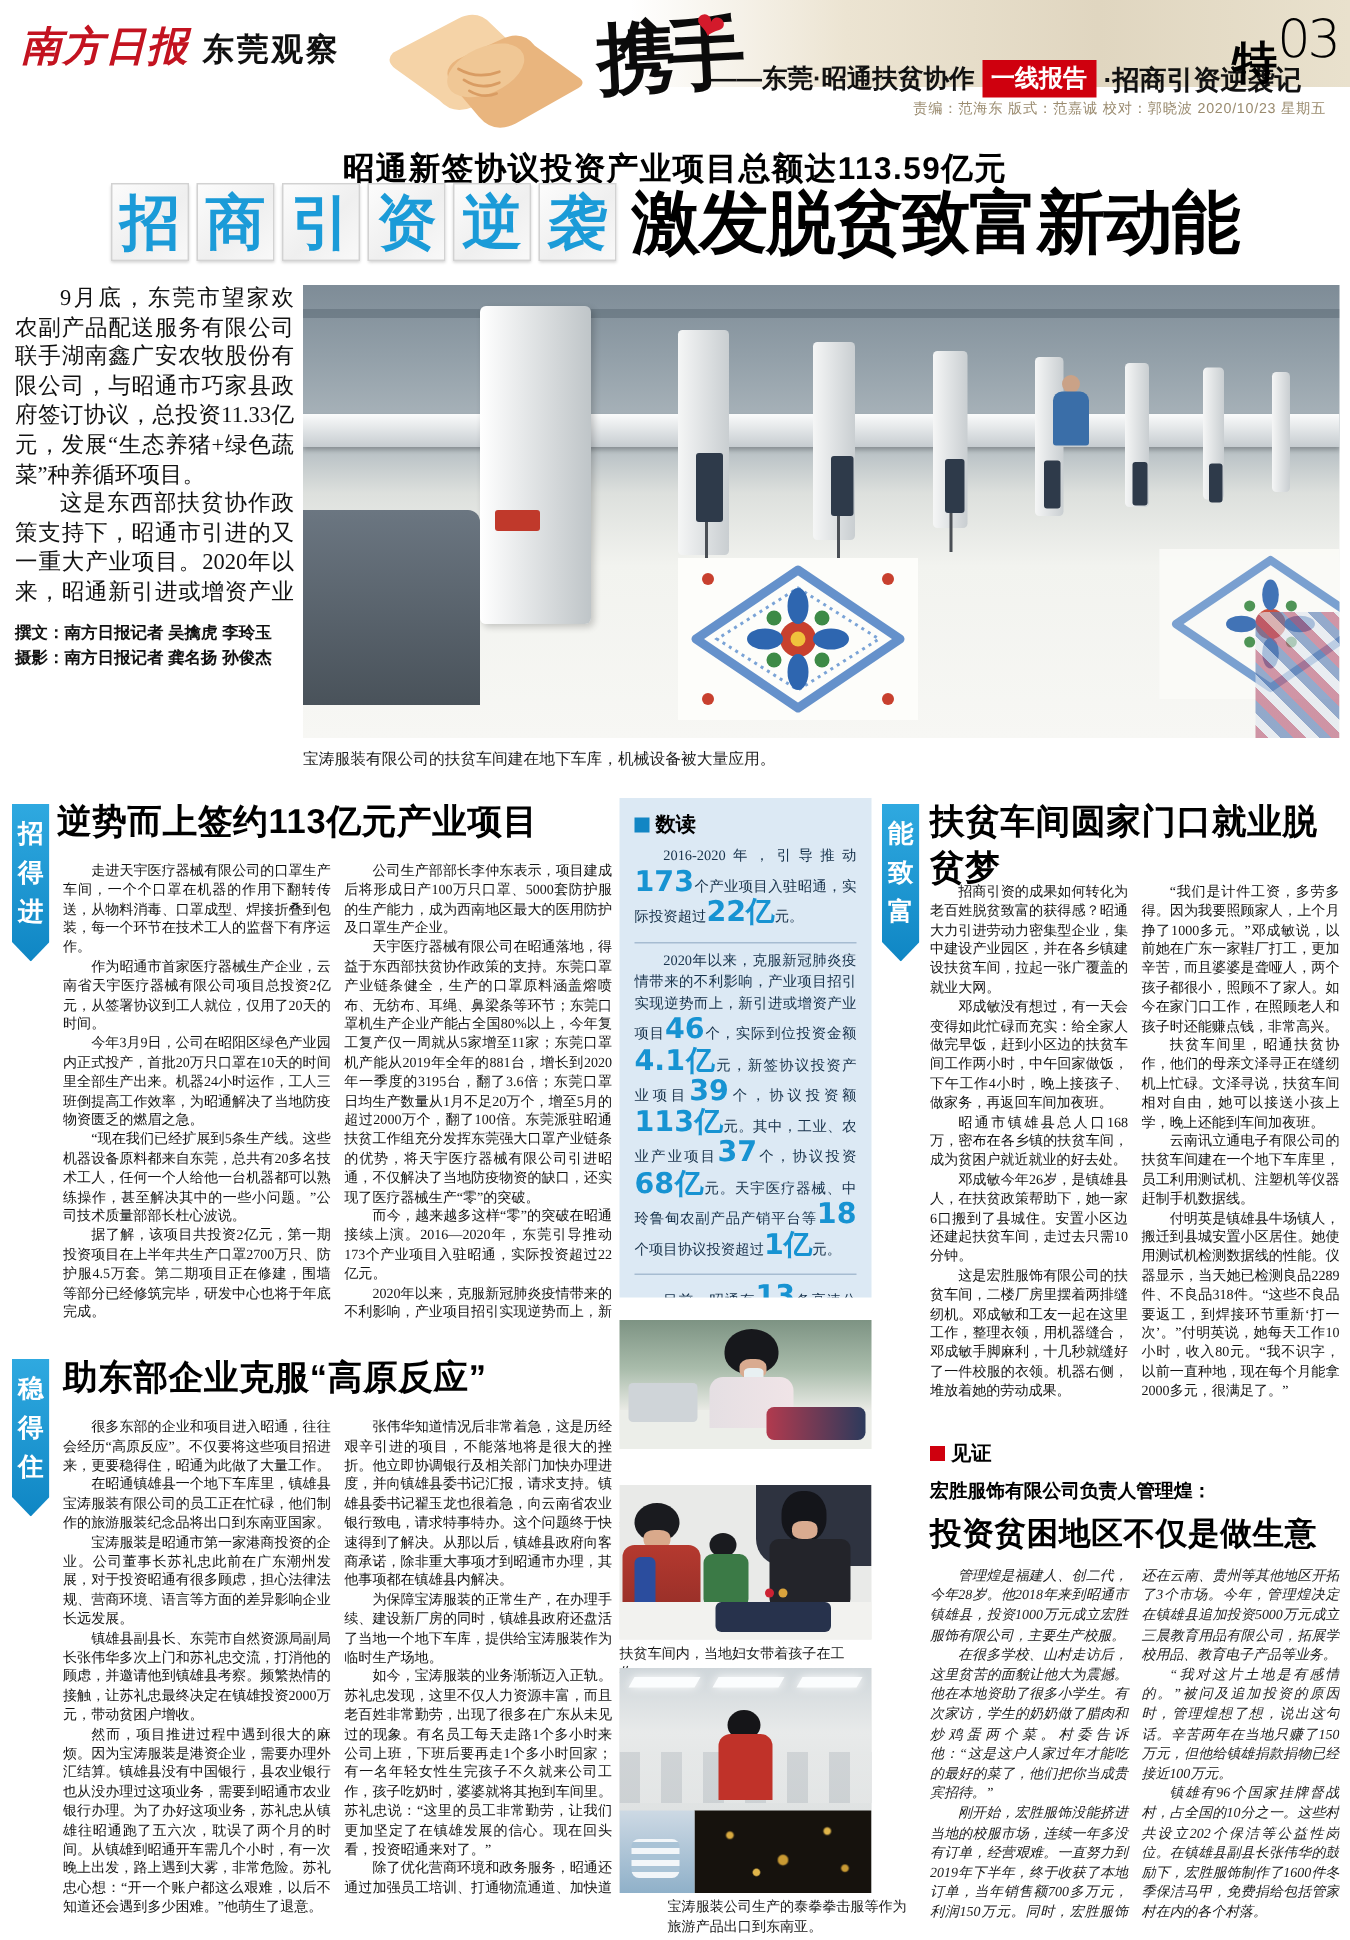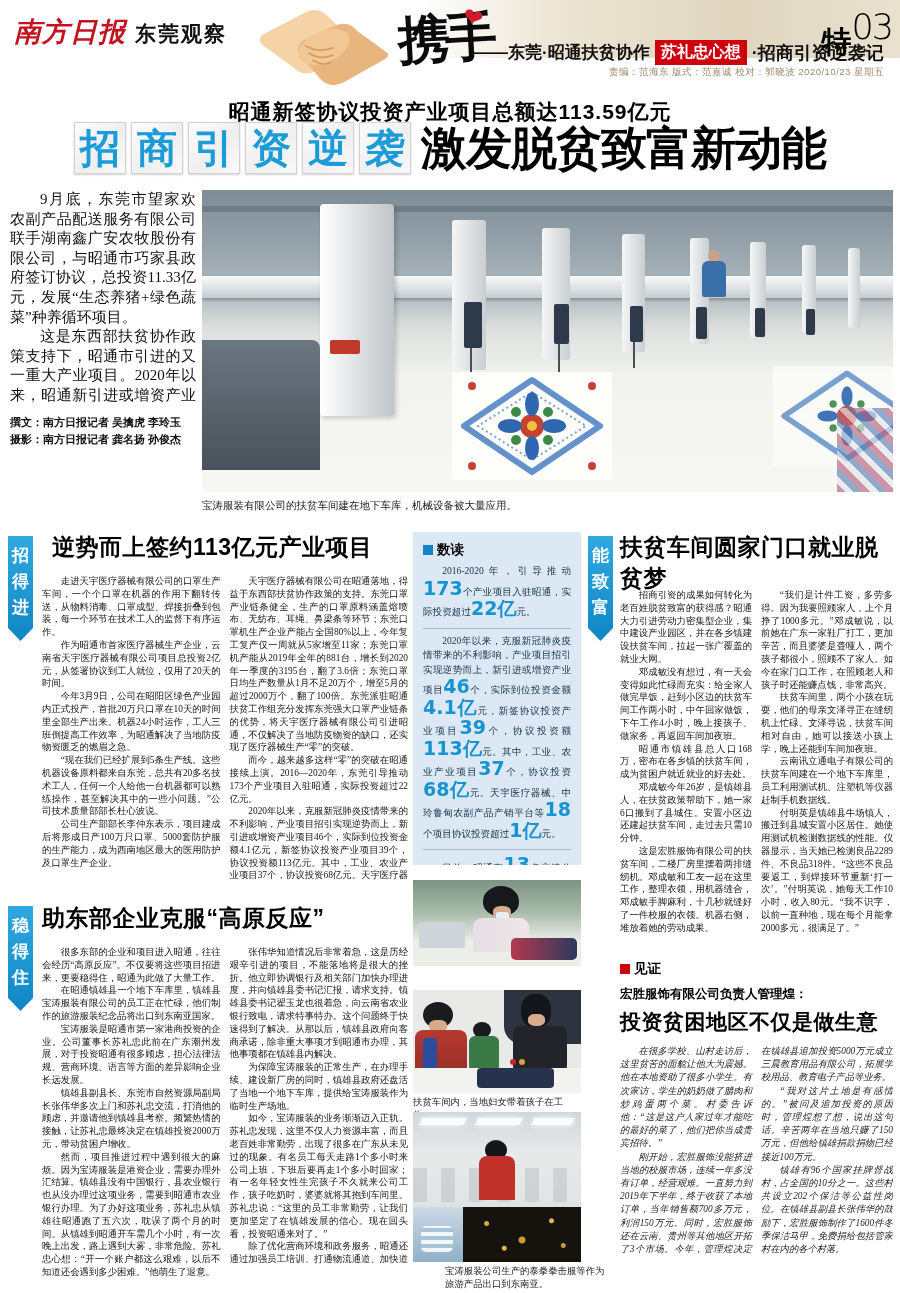--- a/index.html
+++ b/index.html
@@ -88,21 +88,21 @@
   <svg class="handshake" viewBox="0 0 160 88">
     <path d="M14 32 L62 7 Q76 0 86 11 L112 36 Q118 46 107 53 L72 72 Q58 78 48 67 L16 44 Q8 38 14 32 Z" fill="#f5d3a7"></path>
     <path d="M150 58 L104 84 Q88 92 77 79 L56 54 Q50 44 61 37 L96 21 Q110 16 118 27 L150 50 Q156 54 150 58 Z" fill="#e9b57e"></path>
     <ellipse cx="82" cy="45" rx="30" ry="17" fill="#f0c795" transform="rotate(-24 82 45)"></ellipse>
     <path d="M66 52 Q78 60 92 54 M62 44 Q76 52 92 46 M70 60 Q80 66 90 62" stroke="#d99c63" stroke-width="2" fill="none" stroke-linecap="round"></path>
   </svg>
   <div class="brand-callig">携手</div>
   <div class="brand-heart">❤</div>
   <div class="series">
     <span class="series-prefix">——东莞·昭通扶贫协作</span>
-    <span class="series-badge">苏礼忠心想</span>
+    <span class="series-badge">一线报告</span>
     <span class="series-suffix">·招商引资逆袭记</span>
   </div>
   <div class="pageno">
     <span class="pageno-tag">特</span>
     <span class="pageno-num">03</span>
   </div>
   <div class="hdr-credits">责编：范海东 版式：范嘉诚 校对：郭晓波 2020/10/23 星期五</div>
 
   <div class="kicker">昭通新签协议投资产业项目总额达113.59亿元</div>
   <div class="title-row">
@@ -180,26 +180,27 @@
       <circle cx="65" cy="41" r="4" fill="#3d8a46"></circle>
         <circle cx="95" cy="41" r="4" fill="#3d8a46"></circle>
       <circle cx="65" cy="67" r="4" fill="#3d8a46"></circle>
         <circle cx="95" cy="67" r="4" fill="#3d8a46"></circle>
     </svg>
     <div style="right:0;bottom:0;width:56px;height:84px;background:repeating-linear-gradient(45deg,#b95f7a 0 6px,#e0e6ee 6px 12px,#5d7fb4 12px 18px);opacity:.65;border-radius:6px 0 0 0;"></div>
   </div>
   <div class="cap-main">宝涛服装有限公司的扶贫车间建在地下车库，机械设备被大量应用。</div>
 
   <div class="tab" style="left:8px;top:536px;">招得进</div>
-  <div class="sec-title" style="left:52px;top:532px;text-align:right;">逆势而上签约113亿元产业项目</div>
+  <div class="sec-title" style="left:38px;top:532px;text-align:right;">逆势而上签约113亿元产业项目</div>
   <div class="cols" style="left:42px;top:575px;width:366px;height:317px;">
       <p>走进天宇医疗器械有限公司的口罩生产车间，一个个口罩在机器的作用下翻转传送，从物料消毒、口罩成型、焊接折叠到包装，每一个环节在技术工人的监督下有序运作。</p>
       <p>作为昭通市首家医疗器械生产企业，云南省天宇医疗器械有限公司项目总投资2亿元，从签署协议到工人就位，仅用了20天的时间。</p>
       <p>今年3月9日，公司在昭阳区绿色产业园内正式投产，首批20万只口罩在10天的时间里全部生产出来。机器24小时运作，工人三班倒提高工作效率，为昭通解决了当地防疫物资匮乏的燃眉之急。</p>
       <p>“现在我们已经扩展到5条生产线。这些机器设备原料都来自东莞，总共有20多名技术工人，任何一个人给他一台机器都可以熟练操作，甚至解决其中的一些小问题。”公司技术质量部部长杜心波说。</p>
+      <p>据了解，该项目共投资2亿元，第一期投资项目在上半年共生产口罩2700万只、防护服4.5万套。第二期项目正在修建，围墙等部分已经修筑完毕，研发中心也将于年底完成。</p>
       <p>公司生产部部长李仲东表示，项目建成后将形成日产100万只口罩、5000套防护服的生产能力，成为西南地区最大的医用防护及口罩生产企业。</p>
       <p>天宇医疗器械有限公司在昭通落地，得益于东西部扶贫协作政策的支持。东莞口罩产业链条健全，生产的口罩原料涵盖熔喷布、无纺布、耳绳、鼻梁条等环节；东莞口罩机生产企业产能占全国80%以上，今年复工复产仅一周就从5家增至11家；东莞口罩机产能从2019年全年的881台，增长到2020年一季度的3195台，翻了3.6倍；东莞口罩日均生产数量从1月不足20万个，增至5月的超过2000万个，翻了100倍。东莞派驻昭通扶贫工作组充分发挥东莞强大口罩产业链条的优势，将天宇医疗器械有限公司引进昭通，不仅解决了当地防疫物资的缺口，还实现了医疗器械生产“零”的突破。</p>
       <p>而今，越来越多这样“零”的突破在昭通接续上演。2016—2020年，东莞引导推动173个产业项目入驻昭通，实际投资超过22亿元。</p>
       <p>2020年以来，克服新冠肺炎疫情带来的不利影响，产业项目招引实现逆势而上，新引进或增资产业项目46个，实际到位投资金额4.1亿元，新签协议投资产业项目39个，协议投资额113亿元。其中，工业、农业产业项目37个，协议投资68亿元。天宇医疗器械、中玲鲁甸农副产品产销平台等18个项目协议投资超过1亿元。</p>
     </div>
 
   <div class="shudu">
     <div class="box-label">
       <span class="sq-blue"></span>
       <span>数读</span>
@@ -215,21 +216,21 @@
 
   <div class="tab" style="left:588px;top:536px;">能致富</div>
   <div class="sec-title" style="left:620px;top:532px;">扶贫车间圆家门口就业脱贫梦</div>
   <div class="cols" style="left:620px;top:575px;width:273px;height:355px;margin-top:14px;">
       <p>招商引资的成果如何转化为老百姓脱贫致富的获得感？昭通大力引进劳动力密集型企业，集中建设产业园区，并在各乡镇建设扶贫车间，拉起一张广覆盖的就业大网。</p>
       <p>邓成敏没有想过，有一天会变得如此忙碌而充实：给全家人做完早饭，赶到小区边的扶贫车间工作两小时，中午回家做饭，下午工作4小时，晚上接孩子、做家务，再返回车间加夜班。</p>
       <p>昭通市镇雄县总人口168万，密布在各乡镇的扶贫车间，成为贫困户就近就业的好去处。</p>
       <p>邓成敏今年26岁，是镇雄县人，在扶贫政策帮助下，她一家6口搬到了县城住。安置小区边还建起扶贫车间，走过去只需10分钟。</p>
       <p>这是宏胜服饰有限公司的扶贫车间，二楼厂房里摆着两排缝纫机。邓成敏和工友一起在这里工作，整理衣领，用机器缝合，邓成敏手脚麻利，十几秒就缝好了一件校服的衣领。机器右侧，堆放着她的劳动成果。</p>
       <p>“我们是计件工资，多劳多得。因为我要照顾家人，上个月挣了1000多元。”邓成敏说，以前她在广东一家鞋厂打工，更加辛苦，而且婆婆是聋哑人，两个孩子都很小，照顾不了家人。如今在家门口工作，在照顾老人和孩子时还能赚点钱，非常高兴。</p>
-      <p>扶贫车间里，两个小孩在玩耍，他们的母亲文泽寻正在缝纫机上忙碌。文泽寻说，扶贫车间相对自由，她可以接送小孩上学，晚上还能到车间加夜班。</p>
+      <p>扶贫车间里，昭通扶贫协作，他们的母亲文泽寻正在缝纫机上忙碌。文泽寻说，扶贫车间相对自由，她可以接送小孩上学，晚上还能到车间加夜班。</p>
       <p>云南讯立通电子有限公司的扶贫车间建在一个地下车库里，员工利用测试机、注塑机等仪器赶制手机数据线。</p>
       <p>付明英是镇雄县牛场镇人，搬迁到县城安置小区居住。她使用测试机检测数据线的性能。仪器显示，当天她已检测良品2289件、不良品318件。“这些不良品要返工，到焊接环节重新‘打一次’。”付明英说，她每天工作10小时，收入80元。“我不识字，以前一直种地，现在每个月能拿2000多元，很满足了。”</p>
     </div>
 
   <div class="tab" style="left:8px;top:906px;">稳得住</div>
   <div class="sec-title" style="left:42px;top:903px;">助东部企业克服“高原反应”</div>
   <div class="cols" style="left:42px;top:946px;width:366px;height:341px;">
       <p>很多东部的企业和项目进入昭通，往往会经历“高原反应”。不仅要将这些项目招进来，更要稳得住，昭通为此做了大量工作。</p>
       <p>在昭通镇雄县一个地下车库里，镇雄县宝涛服装有限公司的员工正在忙碌，他们制作的旅游服装纪念品将出口到东南亚国家。</p>
       <p>宝涛服装是昭通市第一家港商投资的企业。公司董事长苏礼忠此前在广东潮州发展，对于投资昭通有很多顾虑，担心法律法规、营商环境、语言等方面的差异影响企业长远发展。</p>
@@ -285,20 +286,21 @@
   <div class="cap" style="left:413px;top:1265px;width:168px;margin-left:32px;">宝涛服装公司生产的泰拳拳击服等作为旅游产品出口到东南亚。</div>
 
   <div class="witness">
     <div class="box-label">
       <span class="sq-red"></span>
       <span>见证</span>
     </div>
     <div class="wit-kicker">宏胜服饰有限公司负责人管理煌：</div>
     <div class="wit-title">投资贫困地区不仅是做生意</div>
     <div class="wit-cols">
+        <p>管理煌是福建人、创二代，今年28岁。他2018年来到昭通市镇雄县，投资1000万元成立宏胜服饰有限公司，主要生产校服。</p>
         <p>在很多学校、山村走访后，这里贫苦的面貌让他大为震撼。他在本地资助了很多小学生。有次家访，学生的奶奶做了腊肉和炒鸡蛋两个菜。村委告诉他：“这是这户人家过年才能吃的最好的菜了，他们把你当成贵宾招待。”</p>
         <p>刚开始，宏胜服饰没能挤进当地的校服市场，连续一年多没有订单，经营艰难。一直努力到2019年下半年，终于收获了本地订单，当年销售额700多万元，利润150万元。同时，宏胜服饰还在云南、贵州等其他地区开拓了3个市场。今年，管理煌决定在镇雄县追加投资5000万元成立三晨教育用品有限公司，拓展学校用品、教育电子产品等业务。</p>
         <p>“我对这片土地是有感情的。”被问及追加投资的原因时，管理煌想了想，说出这句话。辛苦两年在当地只赚了150万元，但他给镇雄捐款捐物已经接近100万元。</p>
         <p>镇雄有96个国家挂牌督战村，占全国的10分之一。这些村共设立202个保洁等公益性岗位。在镇雄县副县长张伟华的鼓励下，宏胜服饰制作了1600件冬季保洁马甲，免费捐给包括管家村在内的各个村落。</p>
       </div>
   </div>
 
 </div>
 
 </body></html>

